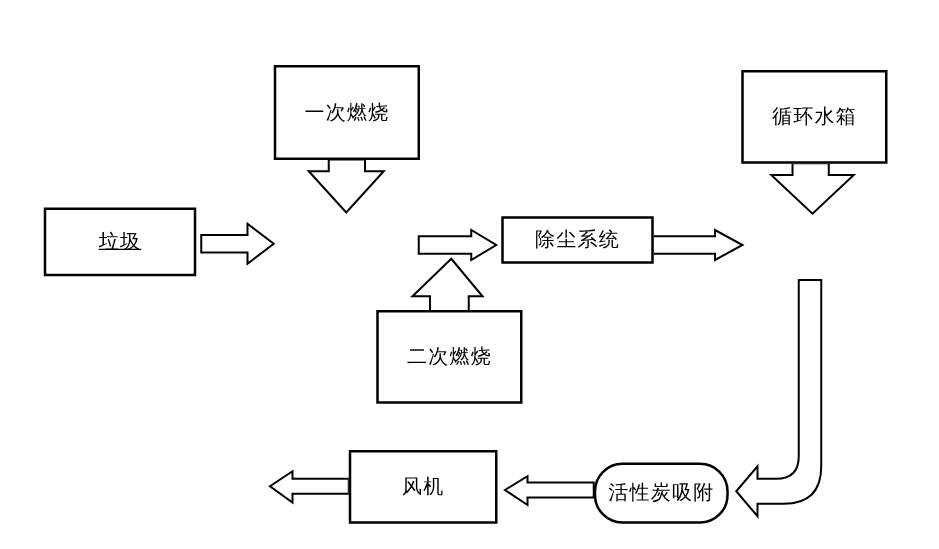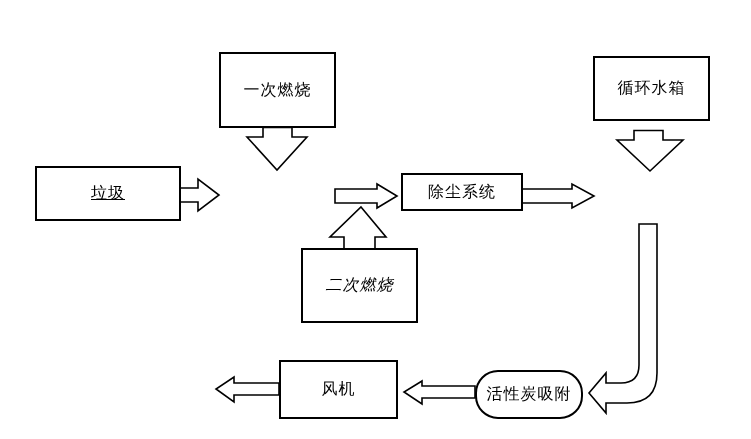--- a/index.html
+++ b/index.html
@@ -36,26 +36,26 @@
     border: 2px solid #000000;
     display: flex;
     align-items: center;
     justify-content: center;
     font-size: 16px;
     letter-spacing: 1px;
     white-space: nowrap;
   }
   
   .n-primary     { left: 219px; top:  52px; width: 117px; height: 76px; }
-  .n-tank        { left: 593px; top:  56px; width: 117px; height: 65px; }
-  .n-garbage     { left:  35px; top: 166px; width: 146px; height: 55px; text-decoration: underline; }
+  .n-tank        { left: 593px; top:  56px; width: 117px; height: 75px; }
+  .n-garbage     { left:  35px; top: 166px; width: 122px; height: 55px; text-decoration: underline; }
   .n-incinerator { left: 220px; top: 172px; width: 115px; height: 52px; }
   .n-dust        { left: 401px; top: 173px; width: 122px; height: 38px; }
   .n-cooling     { left: 597px; top: 173px; width: 107px; height: 51px; }
-  .n-secondary   { left: 301px; top: 248px; width: 117px; height: 75px; font-style: italic; }
+  .n-secondary   { left: 301px; top: 248px; width: 117px; height: 75px; }
   .n-emission    { left: 100px; top: 362px; width: 115px; height: 57px; }
   .n-fan         { left: 279px; top: 360px; width: 119px; height: 59px; }
   .n-carbon      { left: 475px; top: 370px; width: 108px; height: 49px; border-radius: 23px; }
 </style>
 </head>
 <body>
 
 <div class="canvas">
 
   <svg class="arrow-layer" viewBox="0 0 751 439" aria-hidden="true">

